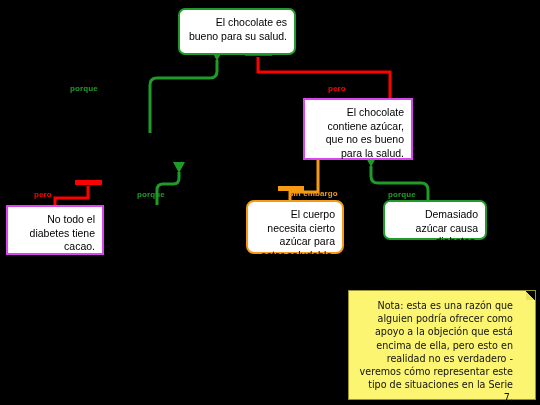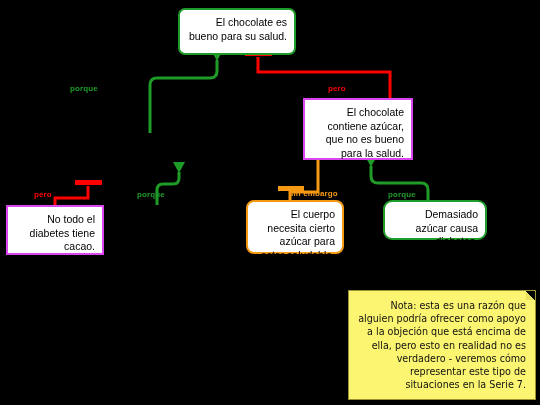--- a/index.html
+++ b/index.html
@@ -16,21 +16,21 @@
 
   .conn-label{position:absolute;font-size:8px;font-weight:bold;letter-spacing:.1px;
               white-space:nowrap;}
   .lbl-green{color:#1f9c28;}
   .lbl-red{color:#ff0000;}
   .lbl-orange{color:#f59a12;}
 
   .note{position:absolute;background:#fbf571;color:#111;
         border:1px solid #9a9330;
         font-family:"DejaVu Sans",sans-serif;
-        font-size:9.6px;line-height:13.2px;padding:8px 9px 6px 9px;box-sizing:border-box;}
+        font-size:9.6px;line-height:13.2px;padding:8px 22px 6px 9px;box-sizing:border-box;}
   .note .fold{position:absolute;right:0;top:0;width:9px;height:9px;
               background:linear-gradient(225deg,#000 0 50%,#e8e05f 50% 100%);}
 </style>
 </head>
 <body>
 
 <div id="canvas">
 
   <svg class="wires" viewBox="0 0 540 405" xmlns="http://www.w3.org/2000/svg">
 
@@ -61,21 +61,21 @@
   <div class="conn-label lbl-red" style="left:328px;top:84px;">pero</div>
 
   <div class="node objection" style="left:6px;top:205px;width:98px;height:50px;">No todo el diabetes tiene cacao.</div>
   <div class="conn-label lbl-red" style="left:34px;top:190px;">pero</div>
 
   <div class="conn-label lbl-green" style="left:137px;top:190px;">porque</div>
 
   <div class="node rebuttal" style="left:246px;top:200px;width:98px;height:54px;">El cuerpo necesita cierto azúcar para estar saludable.</div>
   <div class="conn-label lbl-orange" style="left:242px;top:189px;margin-left:47px;">sin embargo</div>
 
-  <div class="node claim" style="left:383px;top:200px;width:104px;height:40px;border-radius:9px;">Demasiado azúcar causa diabetes.</div>
+  <div class="node claim" style="left:383px;top:200px;width:104px;height:40px;">Demasiado azúcar causa diabetes.</div>
   <div class="conn-label lbl-green" style="left:388px;top:190px;">porque</div>
 
   <div class="note" style="left:348px;top:290px;width:188px;height:110px;">
     <span class="fold"></span>
     <span>Nota: esta es una razón que alguien podría ofrecer como apoyo a la objeción que está encima de ella, pero esto en realidad no es verdadero - veremos cómo representar este tipo de situaciones en la Serie 7.</span>
   </div>
 
 </div>
 
 </body></html>

